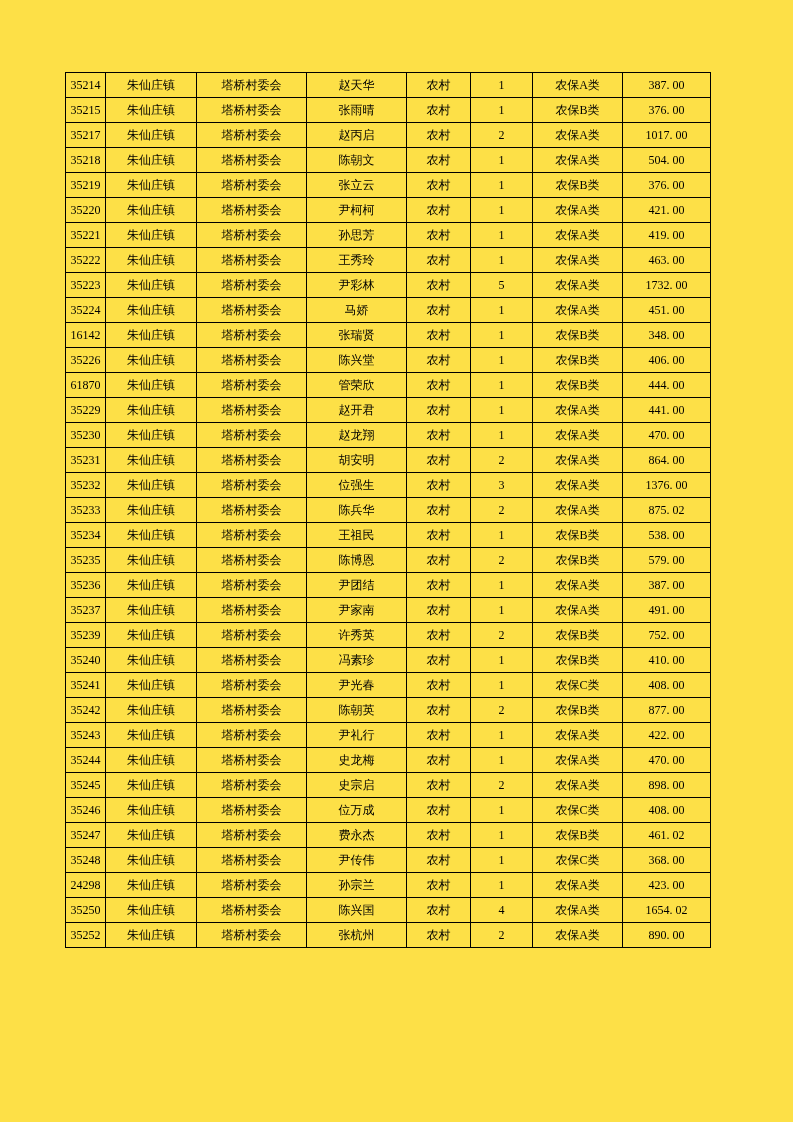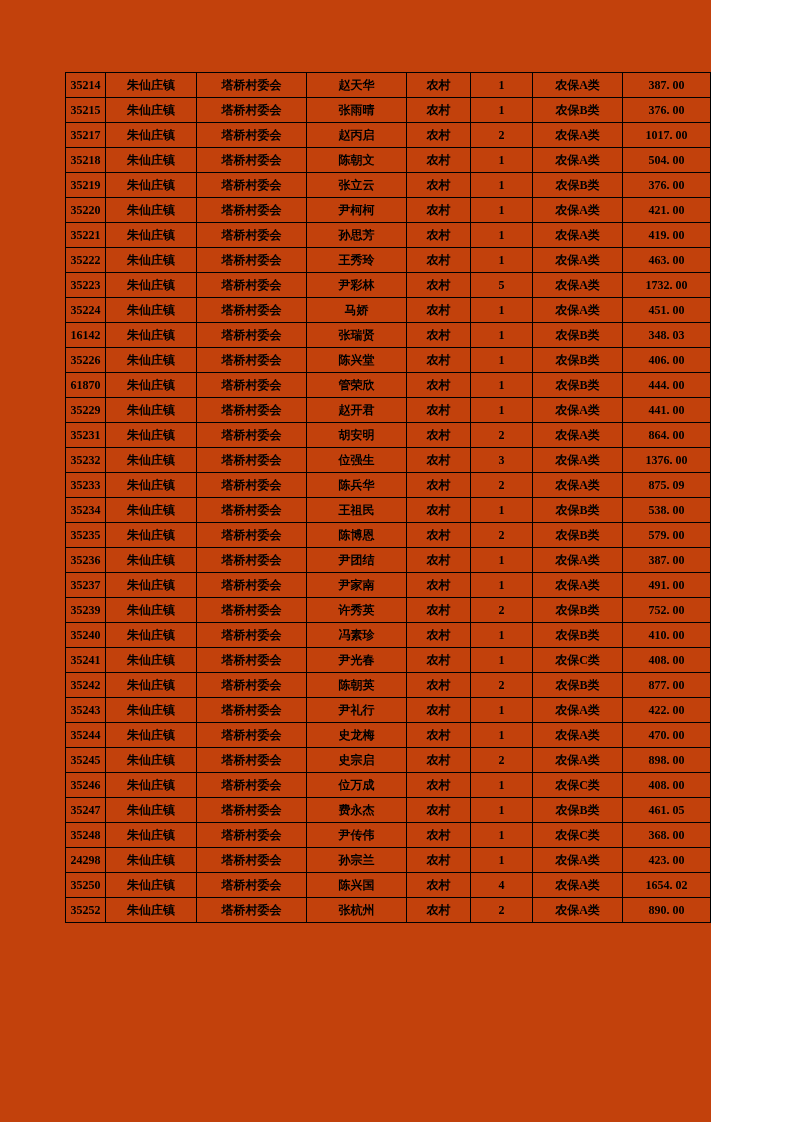--- a/index.html
+++ b/index.html
@@ -5,25 +5,24 @@
   * { margin: 0; padding: 0; box-sizing: border-box; }
   html, body {
     width: 793px;
     height: 1122px;
     background: #ffffff;
     font-family: "Liberation Serif", "DejaVu Serif", serif;
     color: #000000;
   }
   .page {
     position: relative;
-    width: 711px;
+    width: 793px;
     height: 1122px;
-    background: #c2410c;
+    background: #fde047;
     overflow: hidden;
-    font-weight: bold;
   }
   table.roster {
     position: absolute;
     left: 65px;
     top: 72px;
     width: 645px;
     border-collapse: collapse;
     table-layout: fixed;
   }
   table.roster td {
@@ -163,21 +162,21 @@
           <td>451. 00</td>
         </tr>
         <tr>
           <td>16142</td>
           <td>朱仙庄镇</td>
           <td>塔桥村委会</td>
           <td>张瑞贤</td>
           <td>农村</td>
           <td>1</td>
           <td>农保B类</td>
-          <td>348. 03</td>
+          <td>348. 00</td>
         </tr>
         <tr>
           <td>35226</td>
           <td>朱仙庄镇</td>
           <td>塔桥村委会</td>
           <td>陈兴堂</td>
           <td>农村</td>
           <td>1</td>
           <td>农保B类</td>
           <td>406. 00</td>
@@ -196,20 +195,30 @@
           <td>35229</td>
           <td>朱仙庄镇</td>
           <td>塔桥村委会</td>
           <td>赵开君</td>
           <td>农村</td>
           <td>1</td>
           <td>农保A类</td>
           <td>441. 00</td>
         </tr>
         <tr>
+          <td>35230</td>
+          <td>朱仙庄镇</td>
+          <td>塔桥村委会</td>
+          <td>赵龙翔</td>
+          <td>农村</td>
+          <td>1</td>
+          <td>农保A类</td>
+          <td>470. 00</td>
+        </tr>
+        <tr>
           <td>35231</td>
           <td>朱仙庄镇</td>
           <td>塔桥村委会</td>
           <td>胡安明</td>
           <td>农村</td>
           <td>2</td>
           <td>农保A类</td>
           <td>864. 00</td>
         </tr>
         <tr>
@@ -223,21 +232,21 @@
           <td>1376. 00</td>
         </tr>
         <tr>
           <td>35233</td>
           <td>朱仙庄镇</td>
           <td>塔桥村委会</td>
           <td>陈兵华</td>
           <td>农村</td>
           <td>2</td>
           <td>农保A类</td>
-          <td>875. 09</td>
+          <td>875. 02</td>
         </tr>
         <tr>
           <td>35234</td>
           <td>朱仙庄镇</td>
           <td>塔桥村委会</td>
           <td>王祖民</td>
           <td>农村</td>
           <td>1</td>
           <td>农保B类</td>
           <td>538. 00</td>
@@ -353,21 +362,21 @@
           <td>408. 00</td>
         </tr>
         <tr>
           <td>35247</td>
           <td>朱仙庄镇</td>
           <td>塔桥村委会</td>
           <td>费永杰</td>
           <td>农村</td>
           <td>1</td>
           <td>农保B类</td>
-          <td>461. 05</td>
+          <td>461. 02</td>
         </tr>
         <tr>
           <td>35248</td>
           <td>朱仙庄镇</td>
           <td>塔桥村委会</td>
           <td>尹传伟</td>
           <td>农村</td>
           <td>1</td>
           <td>农保C类</td>
           <td>368. 00</td>

